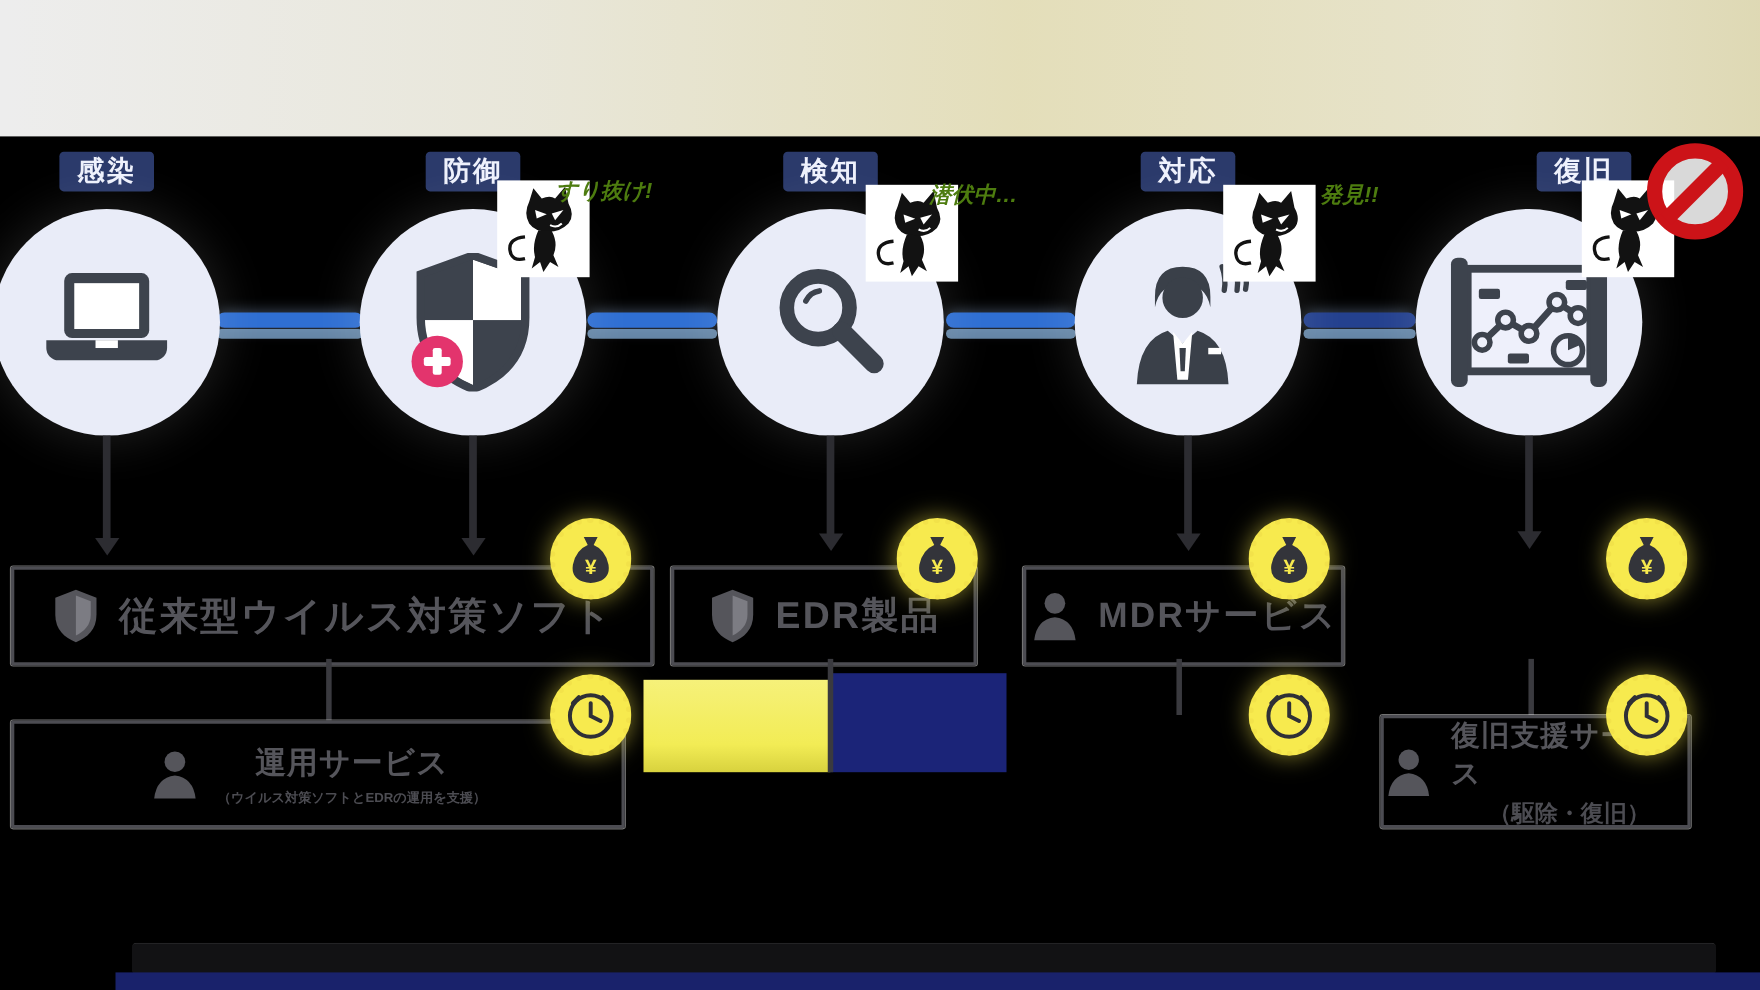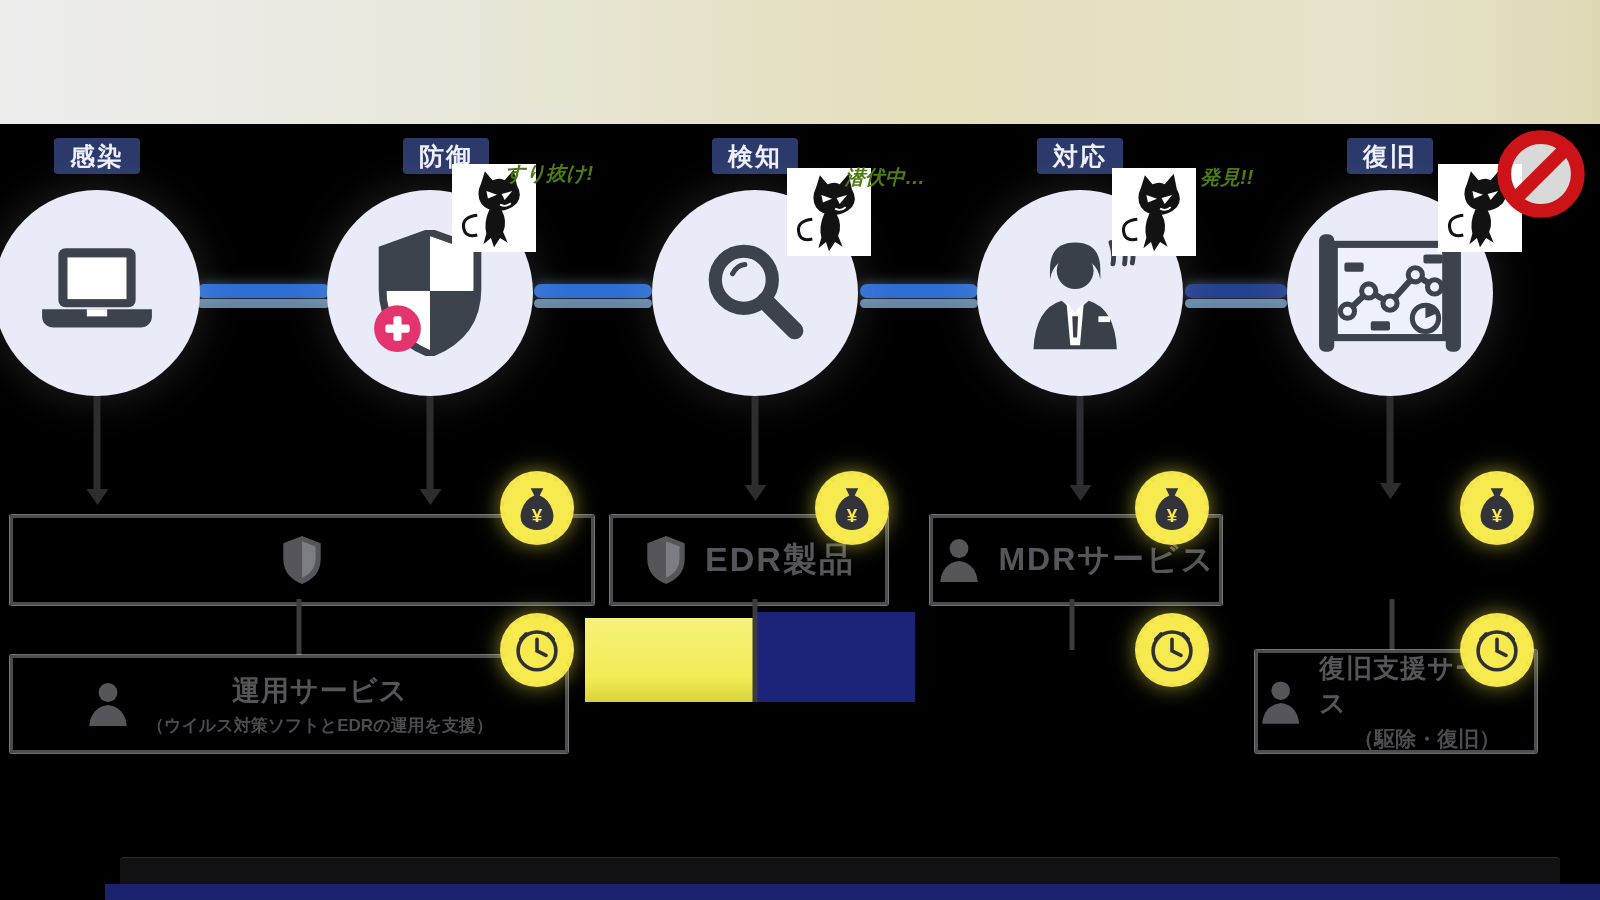--- a/index.html
+++ b/index.html
@@ -68,24 +68,24 @@
   <div class="abs blue-seg" style="left:197px;width:133px;"></div>
   <div class="abs blue-seg-lite" style="left:197px;width:133px;"></div>
   <div class="abs blue-seg" style="left:534px;width:118px;"></div>
   <div class="abs blue-seg-lite" style="left:534px;width:118px;"></div>
   <div class="abs blue-seg" style="left:860px;width:118px;"></div>
   <div class="abs blue-seg-lite" style="left:860px;width:118px;"></div>
   <div class="abs blue-seg" style="left:1185px;width:102px;background:#24418f;"></div>
   <div class="abs blue-seg-lite" style="left:1185px;width:102px;"></div>
 
   <div class="abs chip" style="left:97px;">感染</div>
-  <div class="abs chip" style="left:430px;margin-left:16px;">防御</div>
+  <div class="abs chip" style="left:430px;">防御</div>
   <div class="abs chip" style="left:755px;">検知</div>
   <div class="abs chip" style="left:1080px;">対応</div>
-  <div class="abs chip" style="left:1390px;">復旧</div>
+  <div class="abs chip" style="left:1440px;">復旧</div>
 
   <div class="abs circle" style="left:-6px;top:190px;">
     <svg width="122" height="100" viewBox="0 0 120 96">
       <rect x="22" y="4" width="76" height="58" rx="7" fill="#3d434d"></rect>
       <rect x="31" y="13" width="58" height="41" fill="#ffffff"></rect>
       <path d="M6,64 h108 v7 a11,11 0 0 1 -11,11 H17 A11,11 0 0 1 6,71 Z" fill="#3d434d"></path>
       <rect x="50" y="64" width="20" height="7" fill="#ffffff"></rect>
     </svg>
   </div>
 
@@ -212,20 +212,21 @@
   <div class="abs v-arrow" style="left:430px;top:396px;height:94px;"></div>
   <div class="abs v-arrow" style="left:755px;top:396px;height:90px;"></div>
   <div class="abs v-arrow" style="left:1080px;top:396px;height:90px;"></div>
   <div class="abs v-arrow" style="left:1390px;top:396px;height:88px;"></div>
 
   <div class="abs pbox" style="left:10px;width:578px;">
     <svg width="46" height="52" viewBox="0 0 44 50">
       <path d="M22,2 L40,9 V24 C40,37 32,44 22,48 C12,44 4,37 4,24 V9 Z" fill="#55555b"></path>
       <path d="M22,7 L35,12 V24 C35,33 29,39 22,42 Z" fill="#7c7c83"></path>
     </svg>
+    <span class="pbox-label" style="font-size:35px;">従来型ウイルス対策ソフト</span>
   </div>
 
   <div class="abs pbox" style="left:930px;width:286px;">
     <svg width="46" height="50" viewBox="0 0 44 46">
       <circle cx="22" cy="12" r="9" fill="#55555b"></circle>
       <path d="M4,44 Q6,26 22,24 Q38,26 40,44 Z" fill="#55555b"></path>
     </svg>
     <span class="pbox-label" style="font-size:32px;">MDRサービス</span>
   </div>
 
@@ -243,21 +244,21 @@
   <div class="abs connector" style="left:1072px;top:599px;height:51px;"></div>
   <div class="abs connector" style="left:1392px;top:599px;height:51px;"></div>
 
   <div class="abs sbox" style="left:10px;top:655px;width:552px;justify-content:center;">
     <svg width="46" height="50" viewBox="0 0 44 46">
       <circle cx="22" cy="12" r="9" fill="#55555b"></circle>
       <path d="M4,44 Q6,26 22,24 Q38,26 40,44 Z" fill="#55555b"></path>
     </svg>
     <div class="col">
       <span class="sbox-title" style="font-size:28px;">運用サービス</span>
-      <span class="sbox-note" style="font-size:17px;">（ウイルス対策ソフトとEDRの運用を支援）</span>
+      <span class="sbox-note" style="font-size:12px;">（ウイルス対策ソフトとEDRの運用を支援）</span>
     </div>
   </div>
 
 
   <div class="abs sbox" style="left:1255px;top:650px;width:276px;height:97px;">
     <svg width="46" height="50" viewBox="0 0 44 46">
       <circle cx="22" cy="12" r="9" fill="#55555b"></circle>
       <path d="M4,44 Q6,26 22,24 Q38,26 40,44 Z" fill="#55555b"></path>
     </svg>
     <div class="col">

